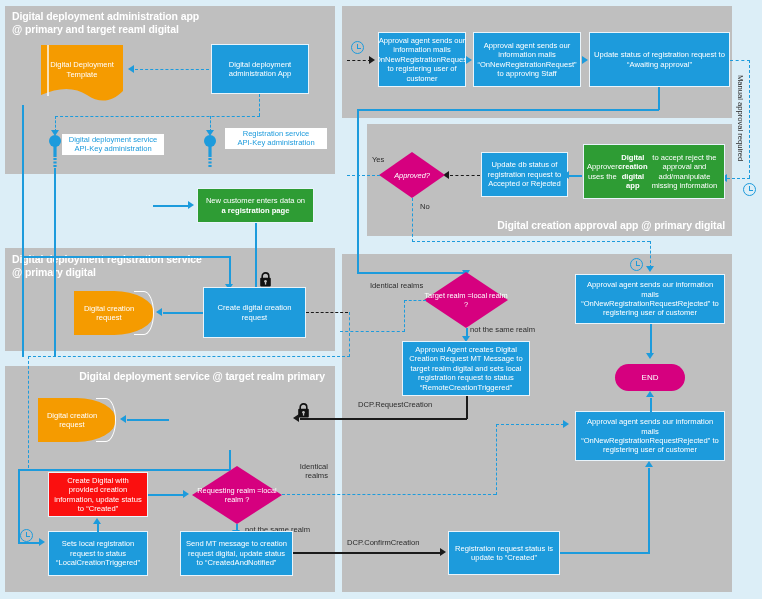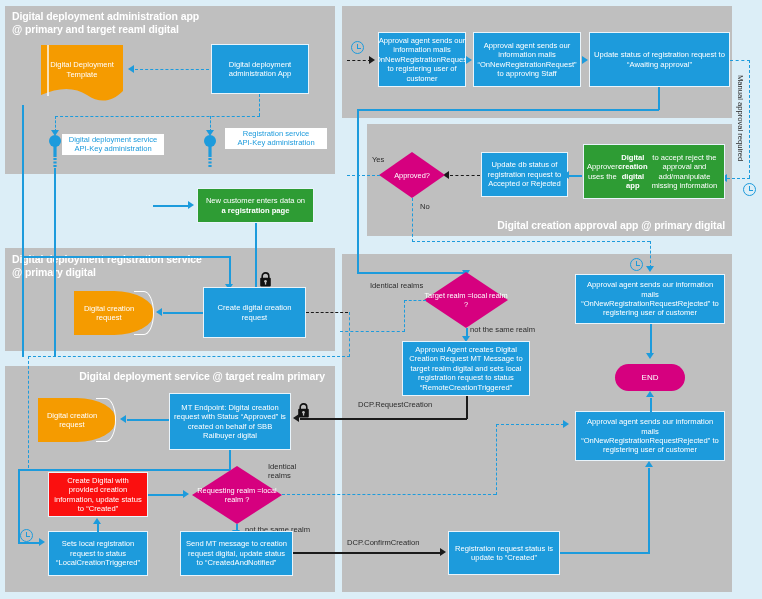--- a/index.html
+++ b/index.html
@@ -182,22 +182,20 @@
     <div class="body"></div>
     <div class="cap"></div>
     <div class="ctext">Digital creation request</div>
   </div>
 
   <div class="ln h" style="left:163px;top:312px;width:40px;"></div>
   <div class="arw l" style="left:156px;top:308px;"></div>
 
   <div class="dl h blackd" style="left:306px;top:312px;width:42px;"></div>
 
-  <div class="node blue" style="left:169px;top:393px;width:122px;height:57px;">MT Endpoint:
-Digital creation request with Status “Approved” is created on behalf of SBB Railbuyer digital</div>
 
   <div class="cyl" style="left:38px;top:398px;width:78px;height:44px;">
     <div class="body"></div>
     <div class="cap"></div>
     <div class="ctext">Digital creation request</div>
   </div>
 
   <div class="ln h" style="left:127px;top:419px;width:42px;"></div>
   <div class="arw l" style="left:120px;top:415px;"></div>
 
@@ -225,21 +223,21 @@
   <div class="arw u" style="left:93px;top:518px;"></div>
 
   <div class="diamond" style="left:192px;top:466px;width:90px;height:58px;">
     <div class="dshape"></div>
     <div class="dtext">Requesting realm =local realm ?</div>
   </div>
 
   <div class="ln h" style="left:148px;top:494px;width:36px;"></div>
   <div class="arw r" style="left:183px;top:490px;"></div>
 
-  <div class="lbl" style="left:268px;top:462px;width:60px;text-align:left;">Identical
+  <div class="lbl" style="left:268px;top:462px;width:60px;text-align:right;">Identical
 realms</div>
   <div class="lbl" style="left:245px;top:525px;">not the same realm</div>
 
   <div class="ln v" style="left:236px;top:524px;height:8px;"></div>
   <div class="arw d" style="left:232px;top:530px;"></div>
 
   <div class="node blue" style="left:180px;top:531px;width:113px;height:45px;">Send MT message to creation request digital,
 update status  to “CreatedAndNotified”</div>
 
   <div class="dl h" style="left:282px;top:494px;width:214px;"></div>
@@ -279,21 +277,21 @@
   </div>
 
   <div class="node blue" style="left:481px;top:152px;width:87px;height:45px;">Update db status of registration request to Accepted or Rejected</div>
 
   <div class="ln h" style="left:569px;top:175px;width:13px;"></div>
   <div class="arw l" style="left:563px;top:171px;"></div>
 
   <div class="dl h blackd" style="left:450px;top:175px;width:30px;"></div>
   <div class="arw blk l" style="left:443px;top:171px;"></div>
 
-  <div class="diamond" style="left:379px;top:152px;width:66px;height:46px;">
+  <div class="diamond" style="left:379px;top:152px;width:66px;height:46px;font-style:italic;">
     <div class="dshape"></div>
     <div class="dtext">Approved?</div>
   </div>
 
   <div class="lbl" style="left:372px;top:155px;">Yes</div>
   <div class="lbl" style="left:420px;top:202px;">No</div>
 
   <div class="dl h" style="left:347px;top:175px;width:33px;"></div>
 
   <div class="dl v" style="left:412px;top:198px;height:44px;"></div>

